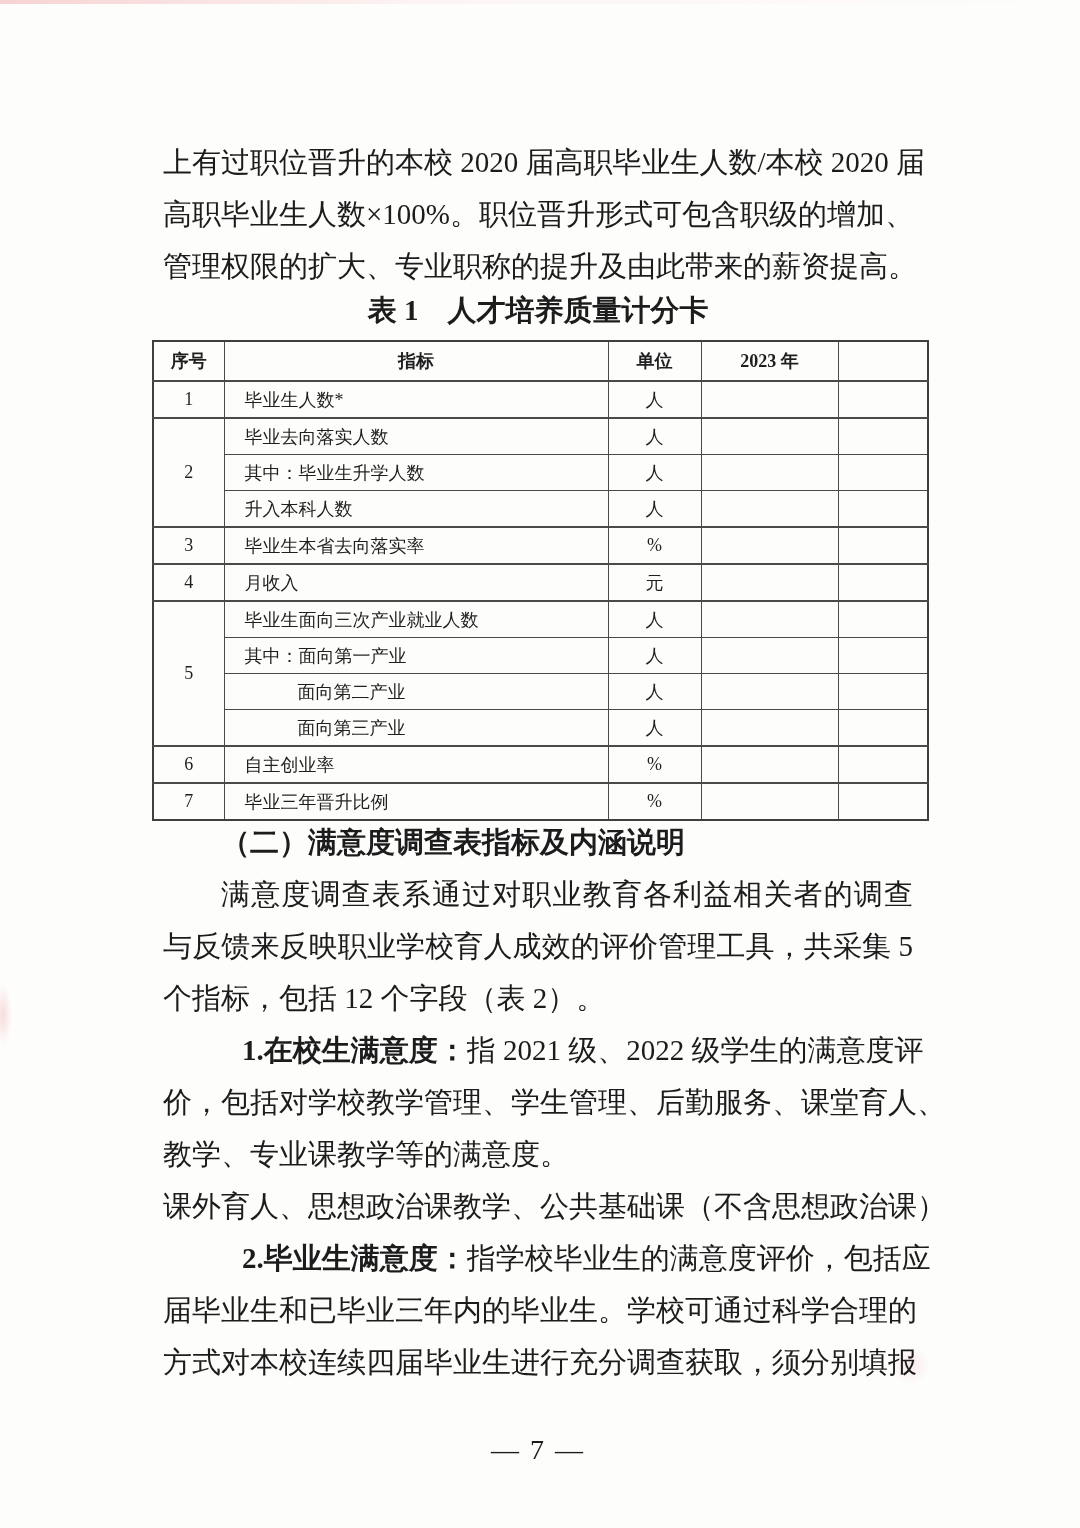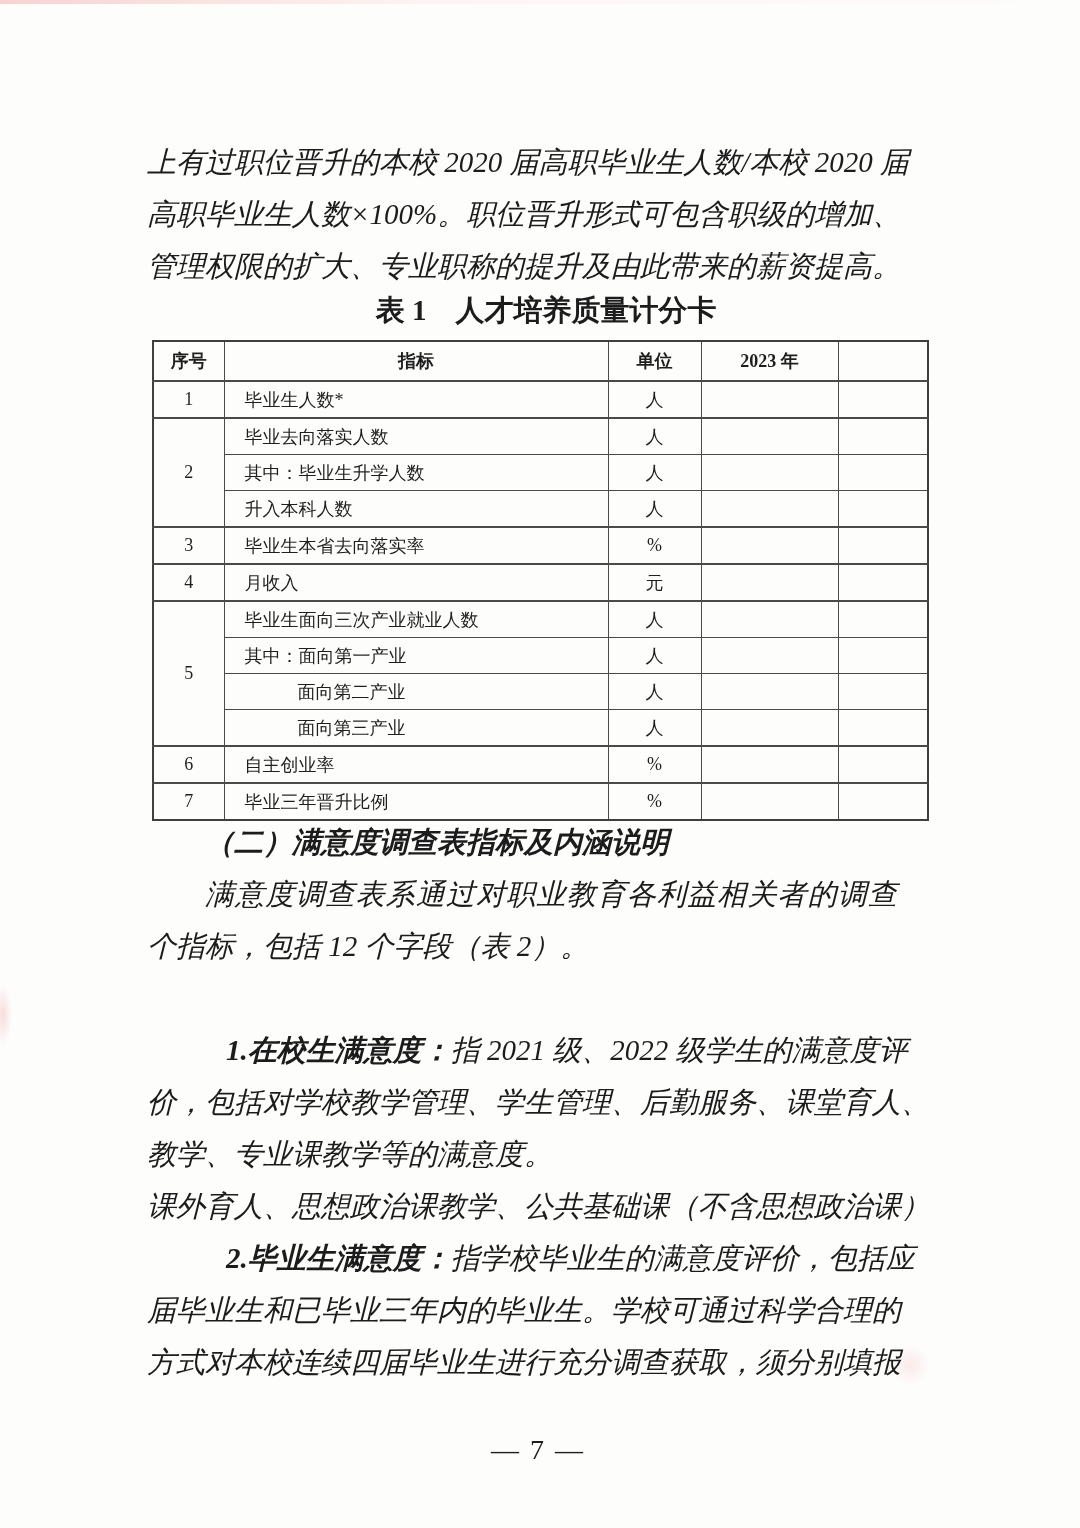--- a/index.html
+++ b/index.html
@@ -15,34 +15,34 @@
 
   
   .scan-top{position:absolute;top:0;left:0;right:0;height:4px;
     background:linear-gradient(90deg,rgba(240,170,170,.5),rgba(250,220,220,.25) 40%,rgba(255,255,255,0));}
   .scan-blob-left{position:absolute;left:-6px;top:985px;width:18px;height:60px;border-radius:50%;
     background:radial-gradient(closest-side,rgba(236,160,160,.35),rgba(255,255,255,0));}
   .scan-blob-br{position:absolute;left:890px;top:1345px;width:40px;height:40px;border-radius:50%;
     background:radial-gradient(closest-side,rgba(240,185,185,.28),rgba(255,255,255,0));}
 
   
-  .textblock{position:absolute;left:147px;width:750px;font-style:italic;}
+  .textblock{position:absolute;left:163px;width:750px;}
   .jline{
     display:block;width:750px;height:52px;line-height:52px;
     font-size:29px;letter-spacing:0;
     text-align:justify;text-align-last:justify;
     white-space:nowrap;overflow:visible;
   }
   .jline.last{text-align-last:left;}
   .jline.indent{padding-left:58px;width:692px;}
   .bold{font-weight:bold;margin-left:21px;}
 
   .intro{top:136px;}
   .caption{
-    position:absolute;left:171px;width:750px;top:288px;height:44px;line-height:44px;
+    position:absolute;left:163px;width:750px;top:288px;height:44px;line-height:44px;
     text-align:center;font-weight:bold;font-size:29px;
   }
   .section-heading{top:816px;font-weight:bold;}
   .para-survey{top:868px;}
   .para-student{top:1024px;}
   .para-graduate{top:1232px;}
 
   
   .scoretable{
     position:absolute;left:152px;top:340px;
@@ -181,20 +181,21 @@
           <td class="col-year"></td>
           <td class="col-extra"></td>
         </tr>
       </tbody>
   </table>
 
   <div class="textblock section-heading jline last indent">（二）满意度调查表指标及内涵说明</div>
 
   <div class="textblock para-survey">
       <div class="jline indent">满意度调查表系通过对职业教育各利益相关者的调查</div>
+      <div class="jline">与反馈来反映职业学校育人成效的评价管理工具，共采集 5</div>
       <div class="jline last">个指标，包括 12 个字段（表 2）。</div>
     </div>
 
   <div class="textblock para-student">
       <div class="jline indent"><span class="bold">1.在校生满意度：</span>指 2021 级、2022 级学生的满意度评</div>
       <div class="jline">价，包括对学校教学管理、学生管理、后勤服务、课堂育人、</div>
       <div class="jline last">教学、专业课教学等的满意度。</div>
       <div class="jline">课外育人、思想政治课教学、公共基础课（不含思想政治课）</div>
     </div>
 

